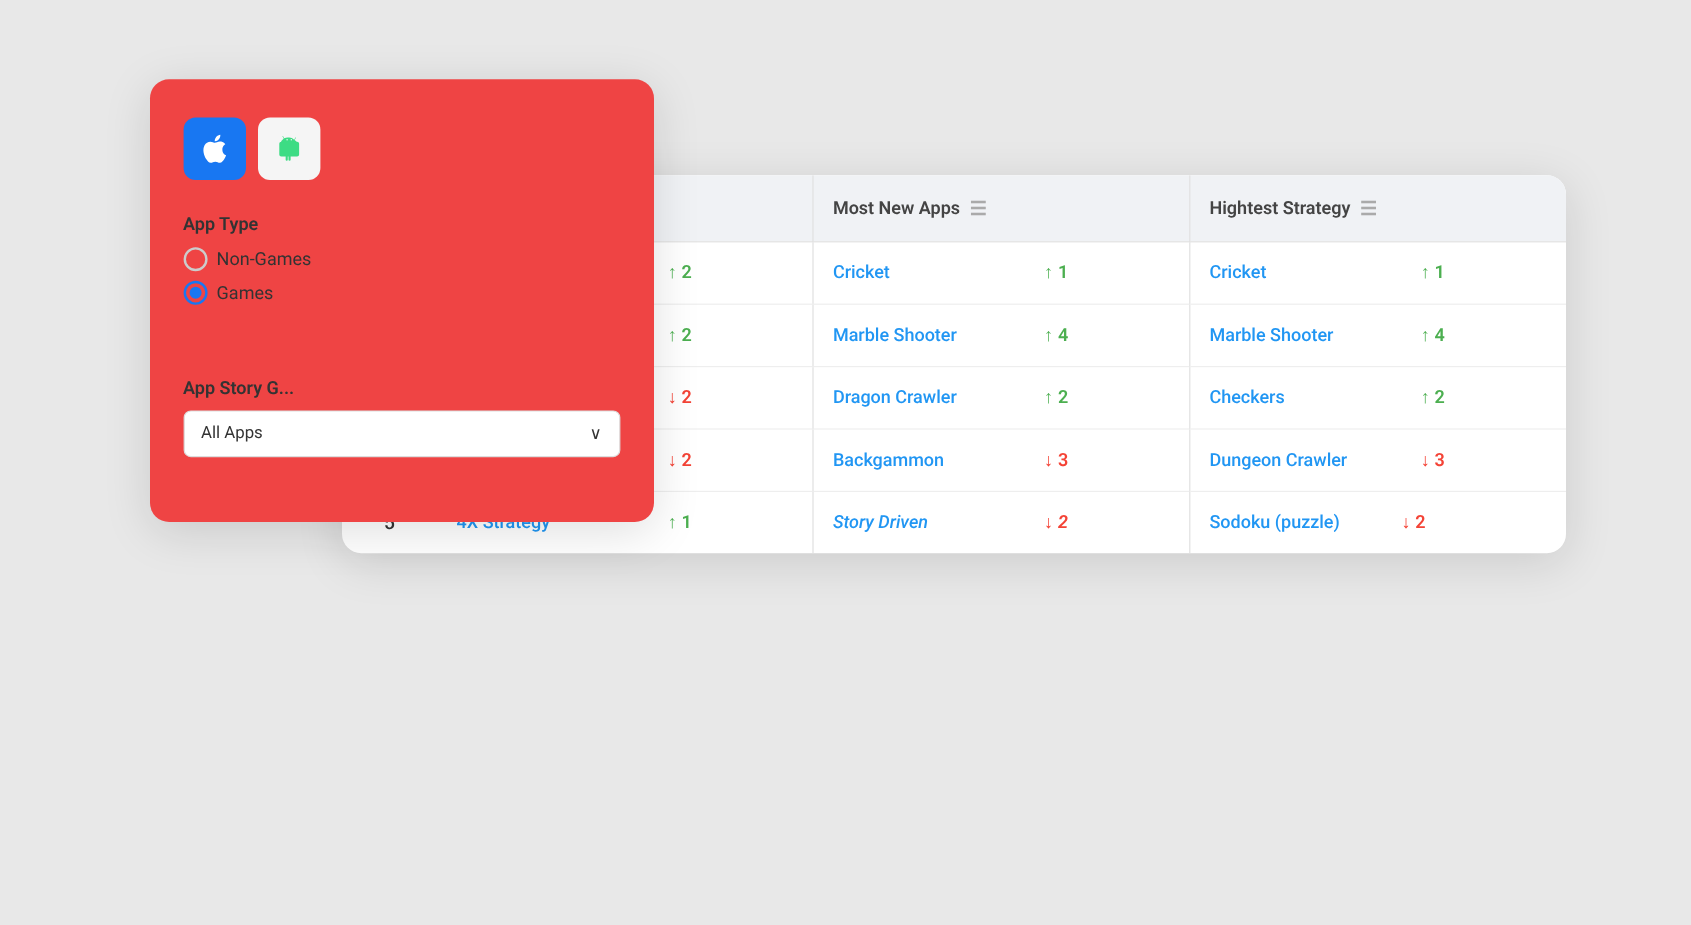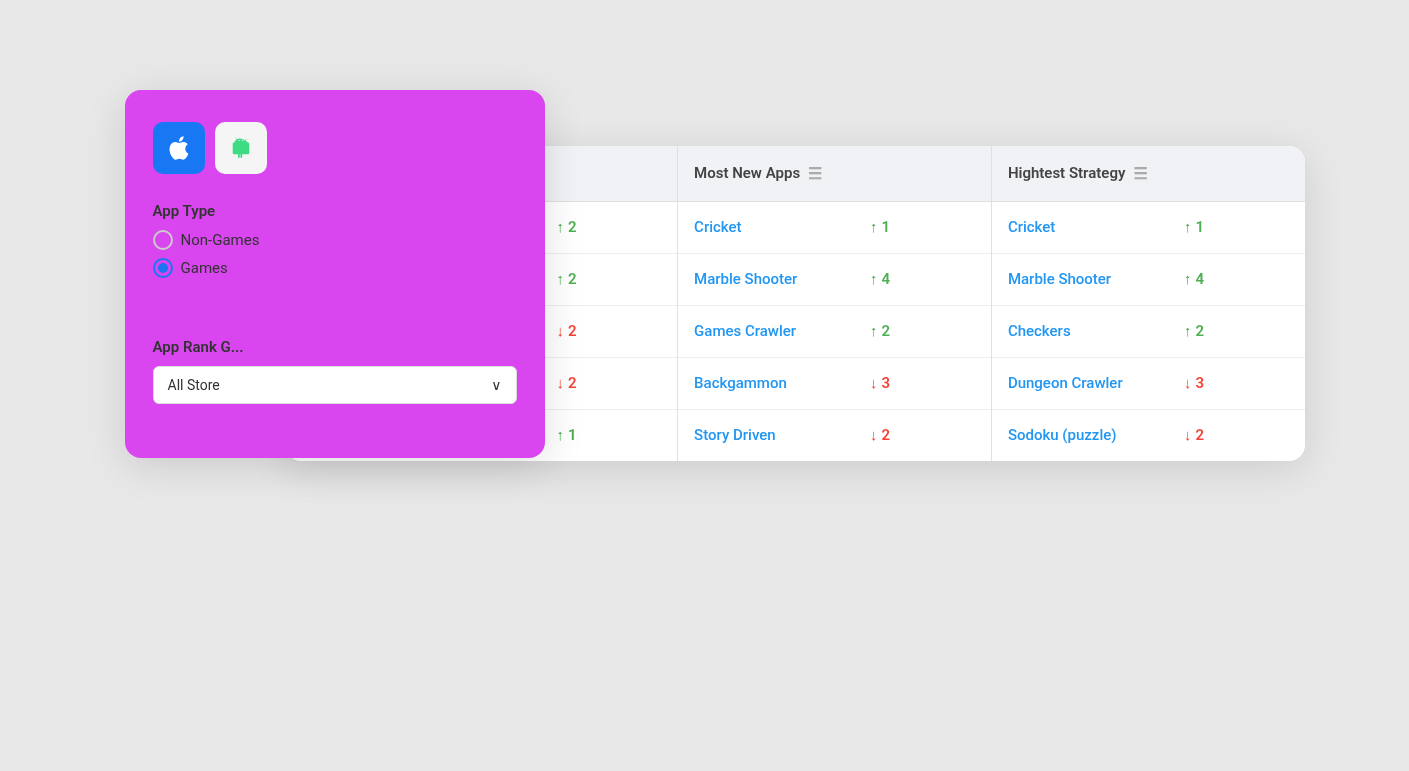--- a/index.html
+++ b/index.html
@@ -18,26 +18,25 @@
       width: 1200px;
       height: 680px;
     }
 
     
     .filter-panel {
       position: absolute;
       top: 20px;
       left: 20px;
       width: 420px;
-      background: #d946ef;
+      background: #ef4444;
       border-radius: 16px;
       padding: 32px 28px 32px 28px;
       box-shadow: 0 8px 40px rgba(0,0,0,0.13);
       z-index: 10;
-      margin-top: 24px;
     }
 
     .store-icons {
       display: flex;
       gap: 10px;
       margin-bottom: 28px;
     }
 
     .store-icon {
       width: 52px;
@@ -264,23 +263,23 @@
         </div>
         <div class="radio-item">
           <div class="radio-circle selected"></div>
           <span>Games</span>
         </div>
       </div>
     </div>
 
 
     <div class="filter-section app-store-select">
-      <div class="filter-label">App Rank G...</div>
+      <div class="filter-label">App Story G...</div>
       <div class="select-box">
-        <span>All Store</span>
+        <span>All Apps</span>
         <span>∨</span>
       </div>
     </div>
   </div>
 
   <div class="table-card">
     <table>
       <thead>
         <tr>
           <th class="rank-col">
@@ -373,21 +372,21 @@
               <div style="display: flex; align-items: center; gap: 16px;">
                 <span class="app-name" style="min-width: 160px;">Cricket</span>
                 <span class="change-cell down">
                   <span class="arrow-down"></span>
                   <span>2</span>
                 </span>
               </div>
             </td>
             <td class="section-col" style="display: table-cell; vertical-align: middle; padding: 16px;">
               <div style="display: flex; align-items: center; gap: 16px;">
-                <span class="app-name" style="min-width: 160px;">Games Crawler</span>
+                <span class="app-name" style="min-width: 160px;">Dragon Crawler</span>
                 <span class="change-cell up">
                   <span class="arrow-up"></span>
                   <span>2</span>
                 </span>
               </div>
             </td>
             <td style="display: table-cell; vertical-align: middle; padding: 16px;">
               <div style="display: flex; align-items: flex-start; gap: 16px;">
                 <span class="app-name" style="min-width: 160px;">Checkers</span>
                 <span class="change-cell up">
@@ -431,31 +430,31 @@
             <td class="rank-cell">5</td>
             <td class="section-col" style="display: table-cell; vertical-align: middle; padding: 16px;">
               <div style="display: flex; align-items: center; gap: 16px;">
                 <span class="app-name" style="min-width: 160px;">4X Strategy</span>
                 <span class="change-cell up">
                   <span class="arrow-up"></span>
                   <span>1</span>
                 </span>
               </div>
             </td>
-            <td class="section-col" style="display: table-cell; vertical-align: middle; padding: 16px;">
+            <td class="section-col" style="display: table-cell; vertical-align: middle; padding: 16px; font-style: italic;">
               <div style="display: flex; align-items: center; gap: 16px;">
                 <span class="app-name" style="min-width: 160px;">Story Driven</span>
                 <span class="change-cell down">
                   <span class="arrow-down"></span>
                   <span>2</span>
                 </span>
               </div>
             </td>
             <td style="display: table-cell; vertical-align: middle; padding: 16px;">
-              <div style="display: flex; align-items: flex-end; gap: 16px;">
+              <div style="display: flex; align-items: flex-end; gap: 0;">
                 <span class="app-name" style="min-width: 160px;">Sodoku (puzzle)</span>
                 <span class="change-cell down">
                   <span class="arrow-down"></span>
                   <span>2</span>
                 </span>
               </div>
             </td>
           </tr>
         </tbody>
     </table>

